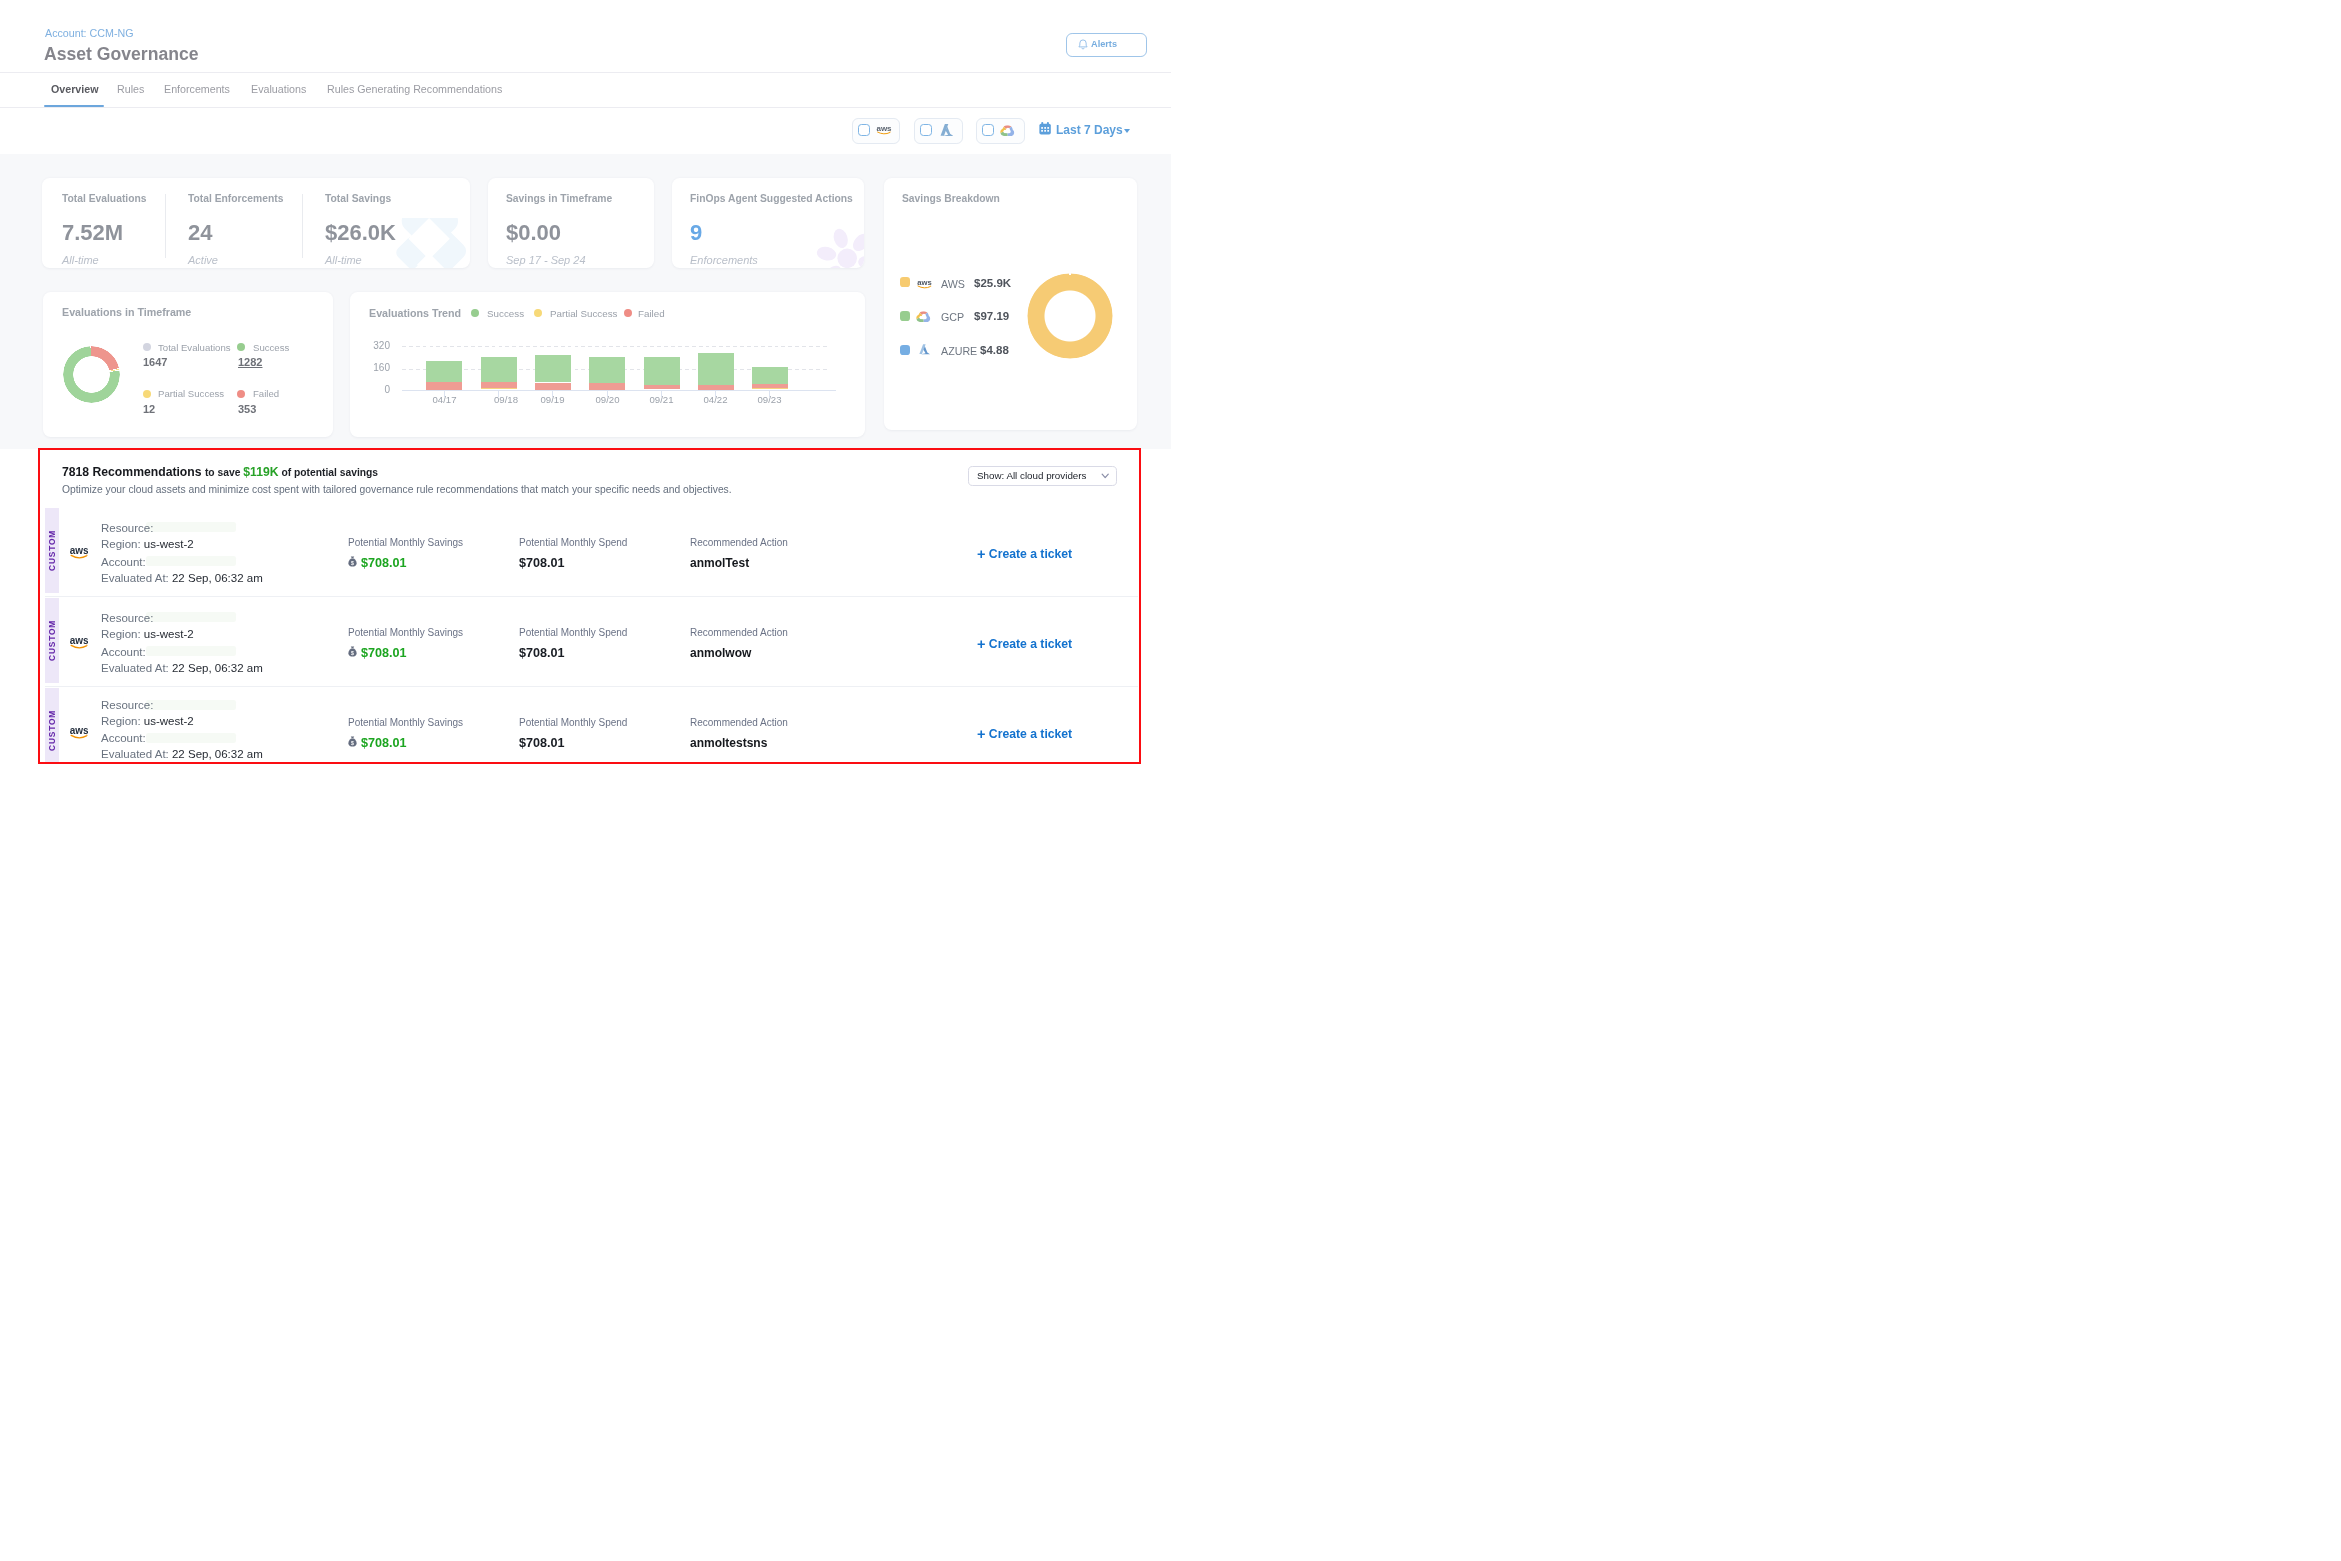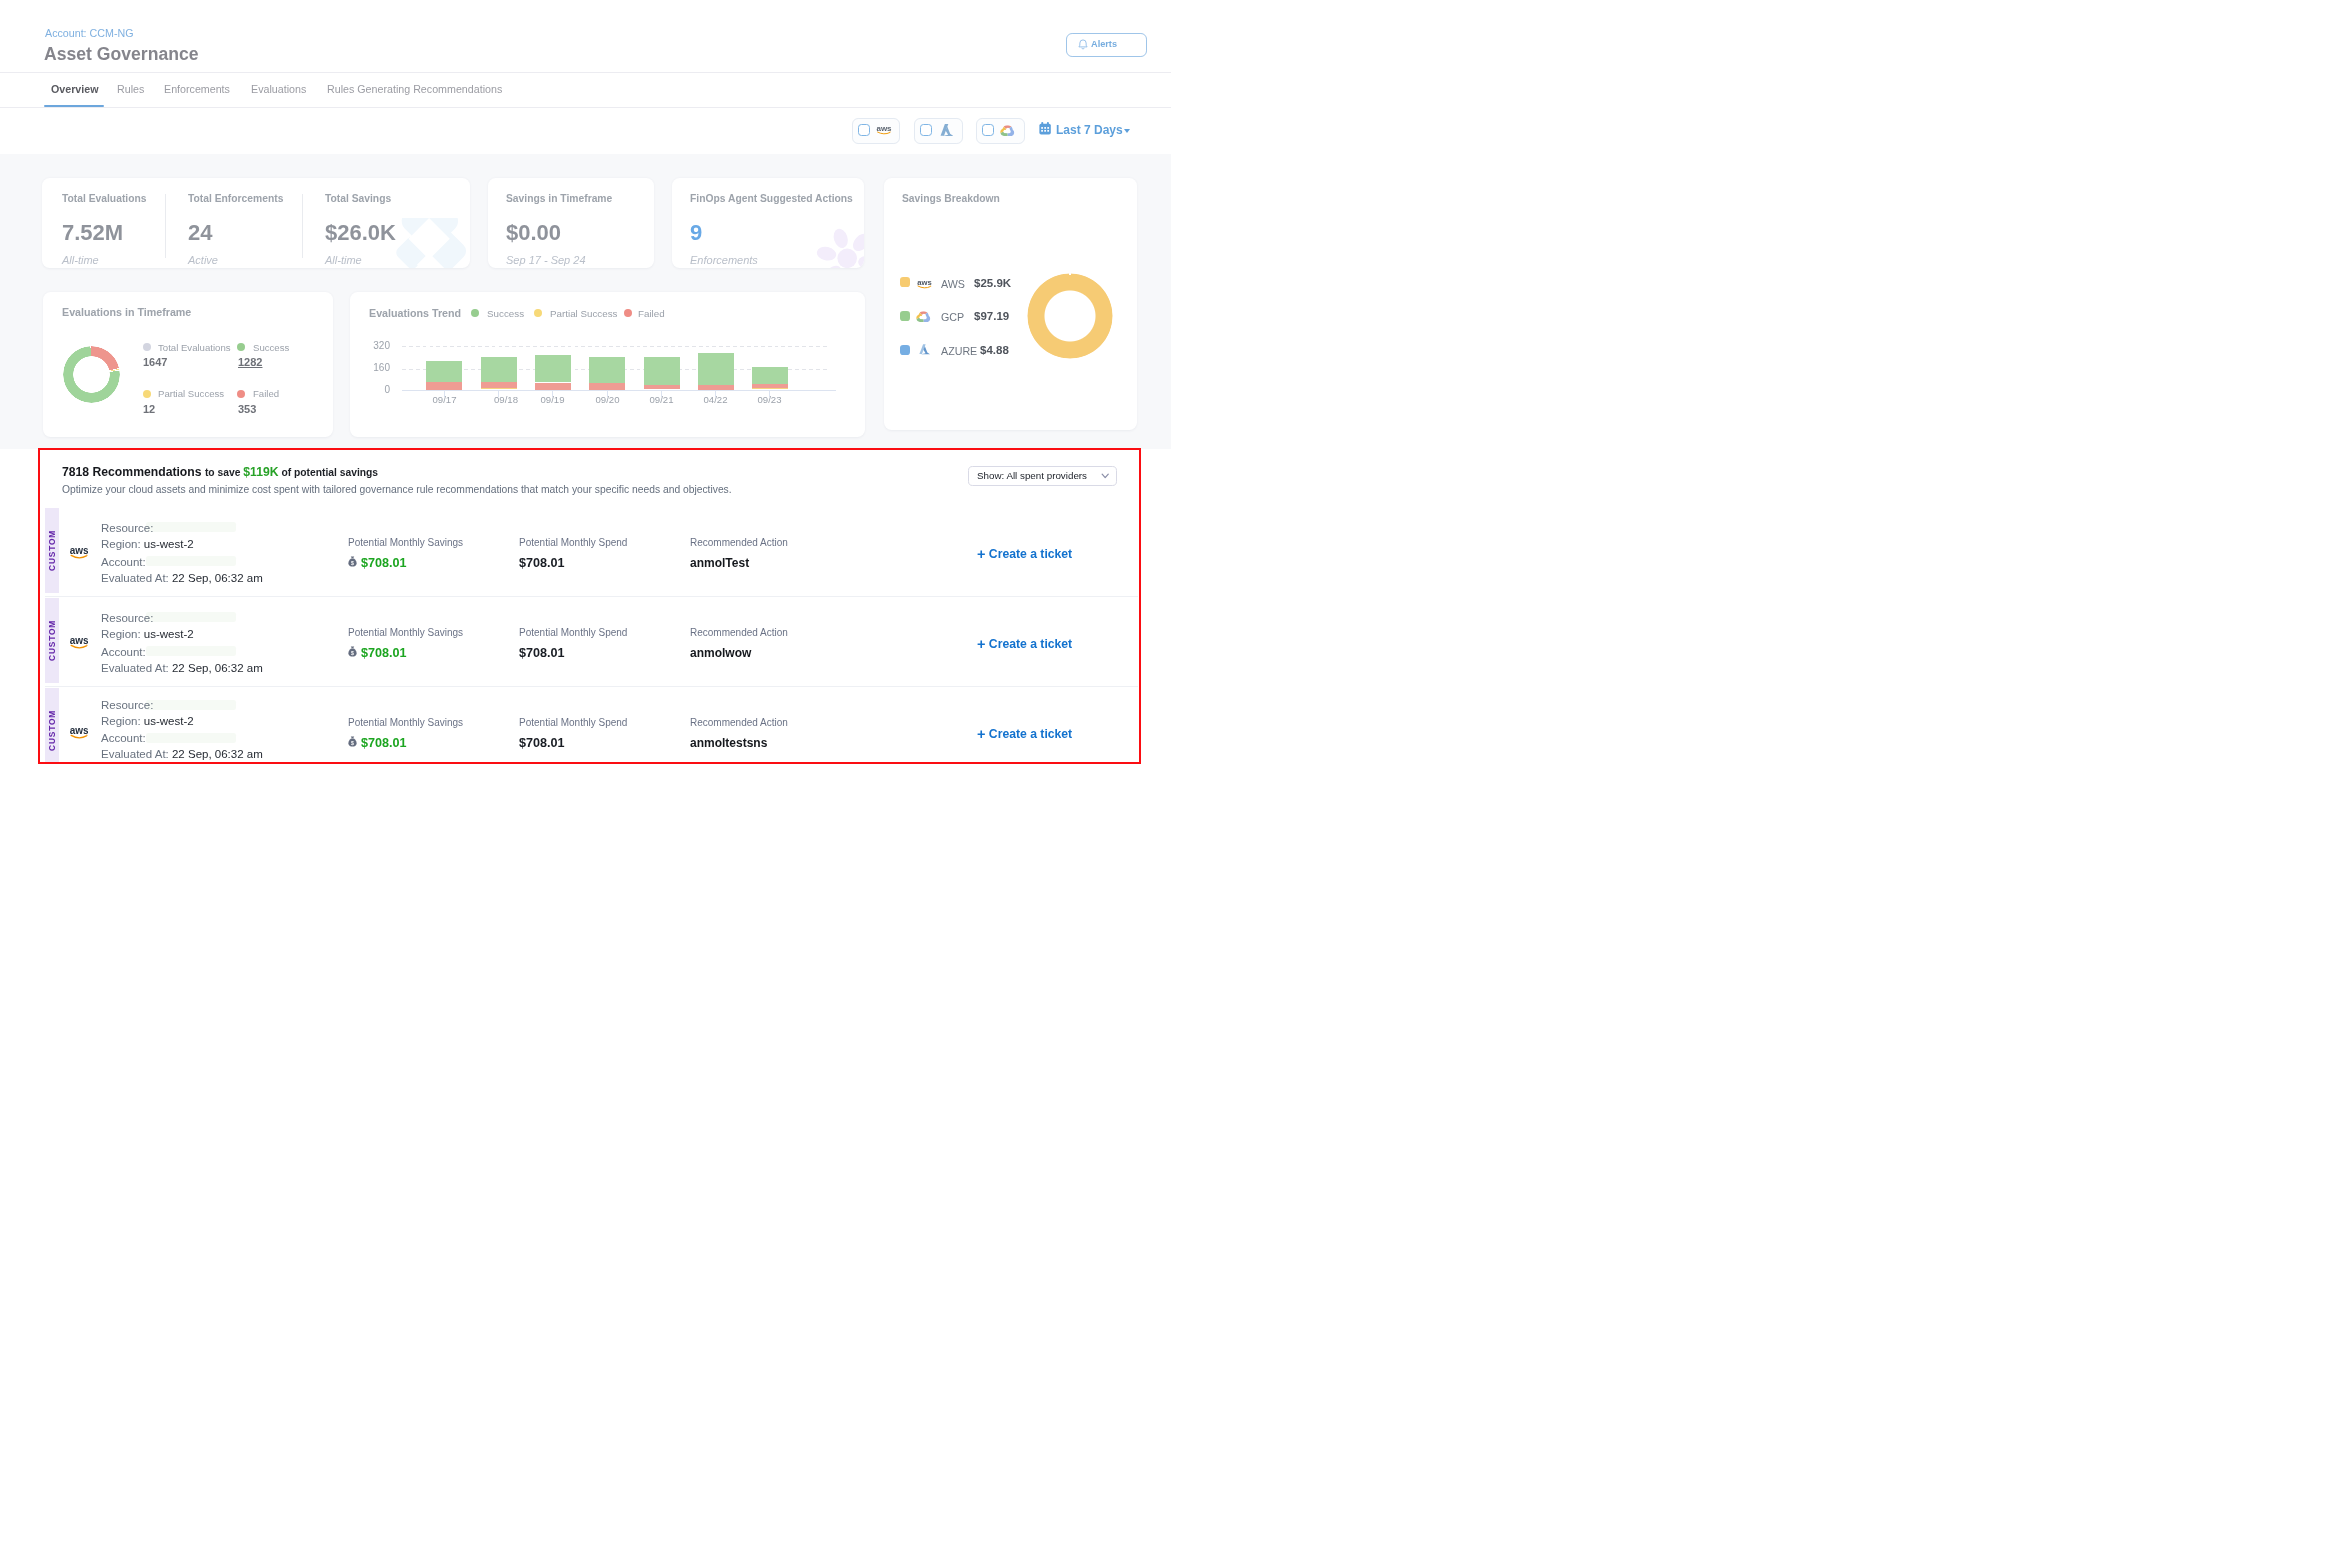--- a/index.html
+++ b/index.html
@@ -256,35 +256,35 @@
   <div class="abs" style="left:589px;top:357px;width:36px;height:26px;background:#A7D7A1;"></div>
   <div class="abs" style="left:589px;top:383px;width:36px;height:6.5px;background:#EF9C93;"></div>
   <div class="abs" style="left:644px;top:357px;width:36px;height:28px;background:#A7D7A1;"></div>
   <div class="abs" style="left:644px;top:385px;width:36px;height:4.4px;background:#EF9C93;"></div>
   <div class="abs" style="left:698px;top:353px;width:36px;height:32px;background:#A7D7A1;"></div>
   <div class="abs" style="left:698px;top:385px;width:36px;height:5px;background:#EF9C93;"></div>
   <div class="abs" style="left:752px;top:367px;width:36px;height:16.5px;background:#A7D7A1;"></div>
   <div class="abs" style="left:752px;top:384px;width:36px;height:4.5px;background:#EF9C93;"></div>
   <div class="abs" style="left:752px;top:388px;width:36px;height:1.1px;background:#F6D381;"></div>
 
-  <div class="t" style="left:425px;top:395px;width:39px;text-align:center;font-size:9.6px;color:#9CA2AB;">09/17</div>
+  <div class="t" style="left:425px;top:395px;width:39px;text-align:center;font-size:9.6px;color:#9CA2AB;">04/17</div>
   <div class="t" style="left:479px;top:395px;width:39px;text-align:right;font-size:9.6px;color:#9CA2AB;">09/18</div>
   <div class="t" style="left:533px;top:395px;width:39px;text-align:center;font-size:9.6px;color:#9CA2AB;">09/19</div>
   <div class="t" style="left:588px;top:395px;width:39px;text-align:center;font-size:9.6px;color:#9CA2AB;">09/20</div>
   <div class="t" style="left:642px;top:395px;width:39px;text-align:center;font-size:9.6px;color:#9CA2AB;">09/21</div>
   <div class="t" style="left:696px;top:395px;width:39px;text-align:center;font-size:9.6px;color:#9CA2AB;">04/22</div>
   <div class="t" style="left:750px;top:395px;width:39px;text-align:center;font-size:9.6px;color:#9CA2AB;">09/23</div>
 
   <div class="abs" style="left:0;top:449px;width:1171px;height:332px;background:#FFFFFF;"></div>
 
   <div class="t" style="left:62px;top:466px;font-size:12.2px;font-weight:bold;color:#17191E;">7818 Recommendations
     <span style="font-size:10.3px;color:#1D2026;"> to save </span><span style="font-size:12.2px;color:#28A228;">$119K</span><span style="font-size:10.3px;color:#1D2026;"> of potential savings</span></div>
   <div class="t" style="left:62px;top:485px;font-size:10.3px;color:#646E7D;">Optimize your cloud assets and minimize cost spent with tailored governance rule recommendations that match your specific needs and objectives.</div>
   <div class="abs" style="left:968px;top:466px;width:149px;height:20px;border:0.8px solid #D9DAE6;border-radius:4.6px;box-sizing:border-box;background:#fff;"></div>
-  <div class="t" style="left:977px;top:471px;font-size:9.8px;color:#22262E;">Show: All spent providers</div>
+  <div class="t" style="left:977px;top:471px;font-size:9.8px;color:#22262E;">Show: All cloud providers</div>
   <svg class="abs" style="left:1101px;top:473px;" width="8.4" height="6.1" viewBox="0 0 11 8">
     <path d="M1.5 1.5 L5.5 6 L9.5 1.5" fill="none" stroke="#8B8FA8" stroke-width="1.6" stroke-linecap="round" stroke-linejoin="round"></path>
   </svg>
 
   <div class="rec-row" style="top:508px;">
     <div class="strip">
         <span>CUSTOM</span>
       </div>
     <svg class="aws-row" style="top:36px;" width="18.4" height="16" viewBox="0 0 46 40">
       <text x="23" y="24" font-size="25" font-weight="bold" fill="#252F3E" text-anchor="middle" font-family="Liberation Sans">aws</text>

